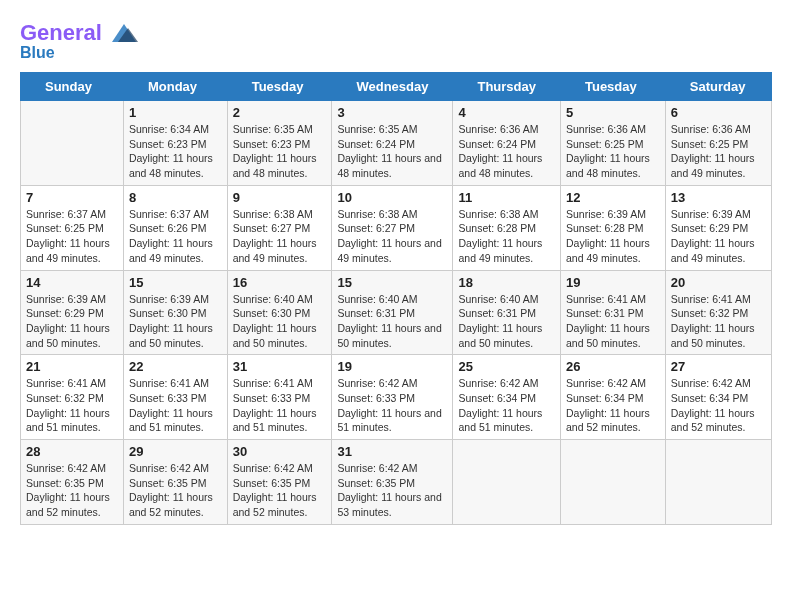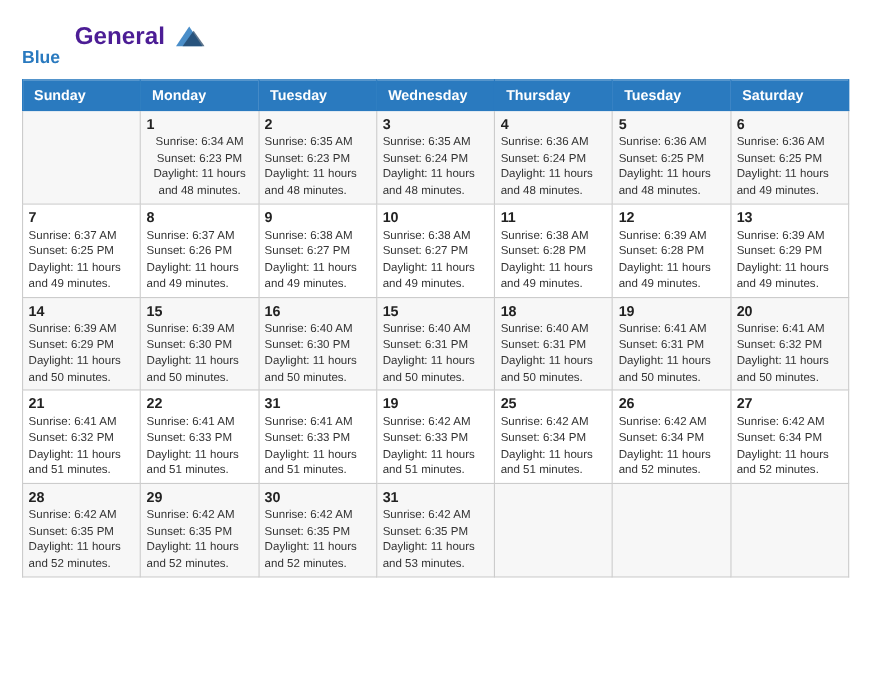--- a/index.html
+++ b/index.html
@@ -20,22 +20,21 @@
       display: flex;
       align-items: center;
     }
     .logo-text {
       font-size: 22px;
       font-weight: bold;
       color: #1a3a5c;
       line-height: 1.1;
     }
     .logo-text span {
-      color: #4c1d95;
-      margin-left: 48px;
+      color: #8b5cf6;
     }
     .logo-icon {
       width: 28px;
       height: 28px;
       margin-left: 2px;
     }
     .title-block {
       text-align: right;
     }
     .month-title {
@@ -49,21 +48,21 @@
     }
     table {
       width: 100%;
       border-collapse: collapse;
       font-size: 11px;
     }
     thead th {
       background-color: #2a7abf;
       color: #fff;
       text-align: left;
-      padding: 6px 10px;
+      padding: 6px 24px;
       font-size: 13px;
       font-weight: bold;
       border: 1px solid #2a7abf;
     }
     tbody td {
       border: 1px solid #ccc;
       vertical-align: top;
       padding: 4px 5px;
       min-height: 70px;
       height: 80px;
@@ -126,21 +125,21 @@
         <th>Thursday</th>
         <th>Tuesday</th>
         <th>Saturday</th>
       </tr>
   </thead>
   <tbody id="calendar-body">
   <tr>
         <td class="empty"></td>
         <td>
           <span class="day-number">1</span>
-          <div class="cell-text" style="white-space: pre-line; text-align: center;">Sunrise: 6:34 AM
+          <div class="cell-text" style="white-space: pre-line;">Sunrise: 6:34 AM
 Sunset: 6:23 PM
 Daylight: 11 hours and 48 minutes.</div>
         </td>
         <td>
           <span class="day-number">2</span>
           <div class="cell-text" style="white-space: pre-line;">Sunrise: 6:35 AM
 Sunset: 6:23 PM
 Daylight: 11 hours and 48 minutes.</div>
         </td>
         <td>

